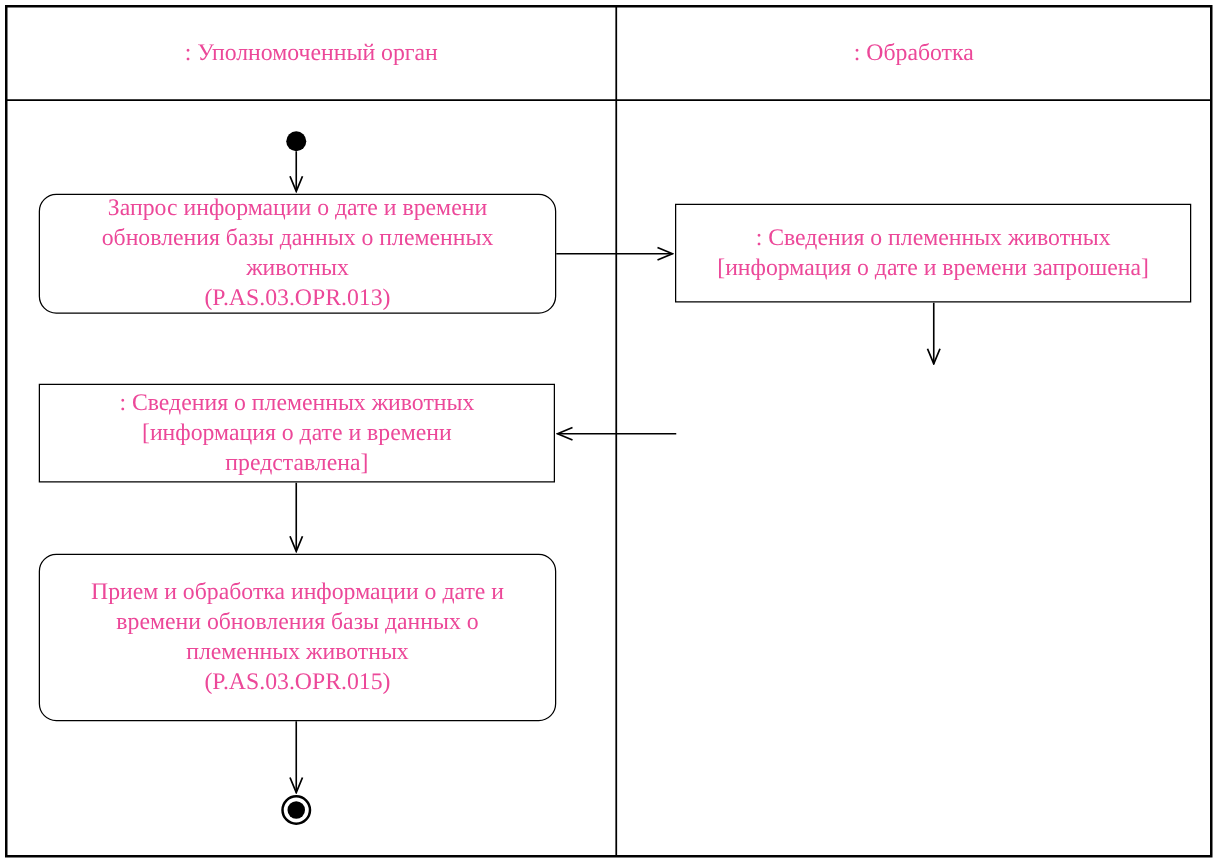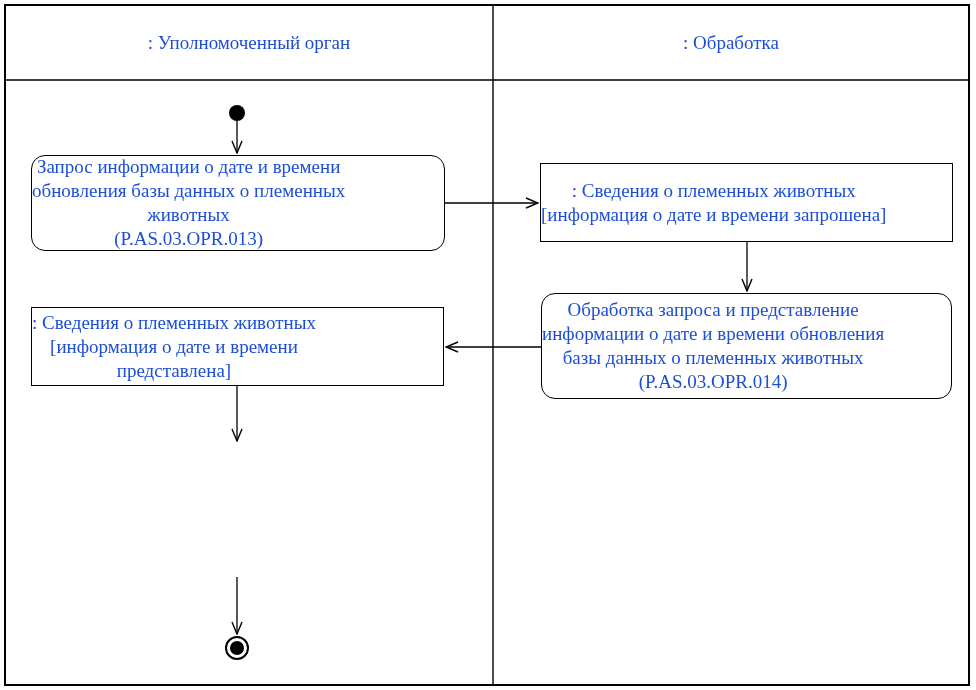--- a/index.html
+++ b/index.html
@@ -6,21 +6,21 @@
     margin: 0;
     padding: 0;
     background: #ffffff;
   }
   .diagram {
     position: relative;
     width: 884px;
     height: 690px;
     background: #ffffff;
     font-family: "Liberation Serif", "DejaVu Serif", serif;
-    color: #1d4ed8;
+    color: #ec4899;
     padding-left: 26px;
   }
   .grid-svg {
     position: absolute;
     left: 0; top: 0;
     width: 976px;
     height: 690px;
   }
   .lane-header {
     position: absolute;
@@ -33,21 +33,21 @@
   }
   .lane-header.left  { left: 5px;   width: 488px; }
   .lane-header.right { left: 493px; width: 476px; }
   .node {
     position: absolute;
     box-sizing: border-box;
     border: 1.5px solid #000000;
     background: #ffffff;
     display: flex;
     align-items: center;
-    justify-content: flex-start;
+    justify-content: center;
     text-align: center;
     font-size: 19px;
     line-height: 24px;
   }
   .node .node-text { white-space: pre-line; }
   .node.activity { border-radius: 14px; }
   .node.object   { border-radius: 0; }
 
   #activity-013 { left: 31px;  top: 155px; width: 414px; height: 96px;  }
   #object-req   { left: 540px; top: 163px; width: 413px; height: 79px;  }
@@ -96,27 +96,27 @@
 обновления базы данных о племенных
 животных
 (P.AS.03.OPR.013)</span>
   </div>
 
   <div class="node object" id="object-req">
     <span class="node-text">: Сведения о племенных животных
 [информация о дате и времени запрошена]</span>
   </div>
 
-  <div class="node activity" id="activity-014">
-    <span class="node-text">Обработка запроса и представление
-информации о дате и времени обновления
-базы данных о племенных животных
-(P.AS.03.OPR.014)</span>
-  </div>
 
   <div class="node object" id="object-prov">
     <span class="node-text">: Сведения о племенных животных
 [информация о дате и времени
 представлена]</span>
   </div>
 
+  <div class="node activity" id="activity-015">
+    <span class="node-text">Прием и обработка информации о дате и
+времени обновления базы данных о
+племенных животных
+(P.AS.03.OPR.015)</span>
+  </div>
 
 </div>
 
 </body></html>

